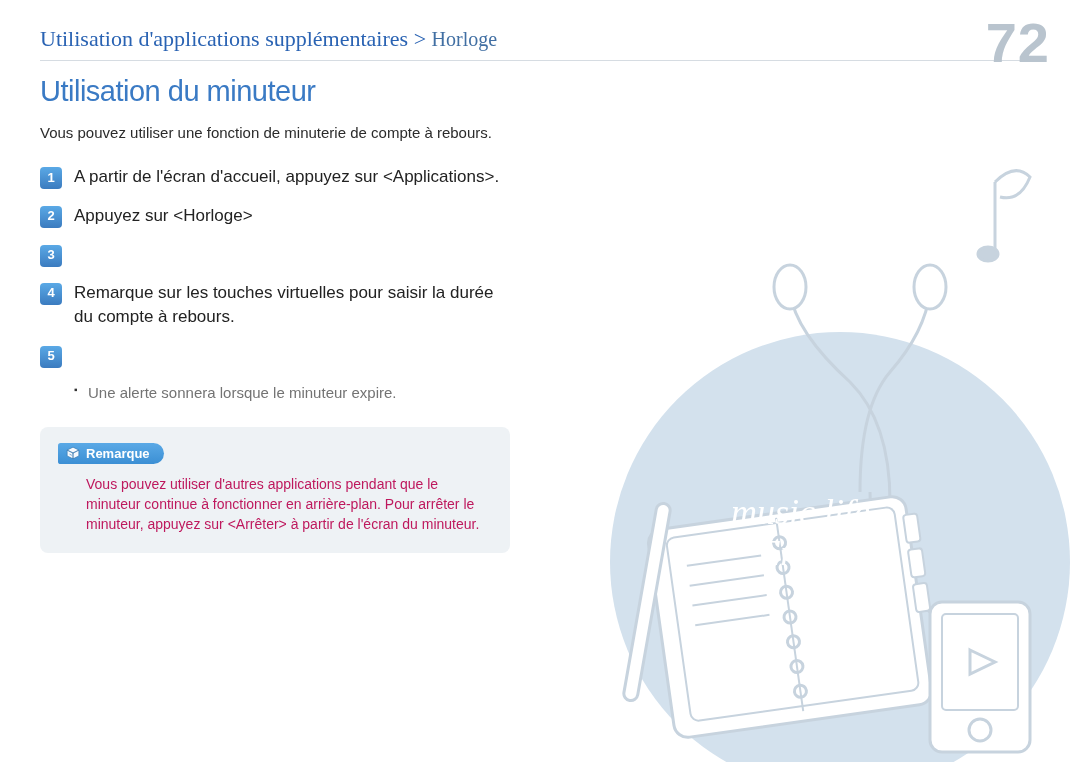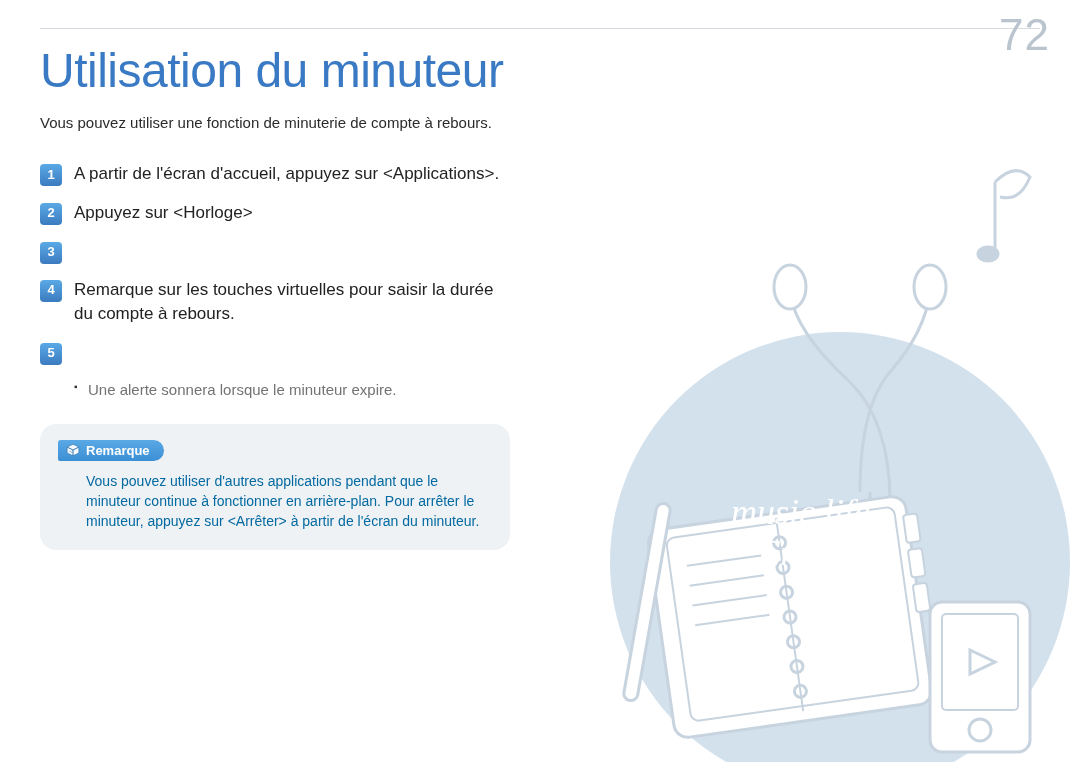--- a/index.html
+++ b/index.html
@@ -28,44 +28,44 @@
   }
   .breadcrumb .sub {
     font-size: 20px;
     color: #416fa3;
   }
   .page-number {
     position: absolute;
     top: 10px;
     right: 30px;
     font-family: "Helvetica Neue", Arial, sans-serif;
-    font-weight: 400;
-    font-size: 44px;
+    font-weight: 700;
+    font-size: 56px;
     color: #b9c4ce;
     letter-spacing: 1px;
   }
   .divider {
     border: none;
     border-top: 1px solid #d6dce2;
     margin: 8px 0 0 0;
   }
   .section-title {
     font-family: "Helvetica Neue", Arial, sans-serif;
     font-weight: 300;
-    font-size: 48px;
+    font-size: 29px;
     color: #3a7ac4;
     margin: 14px 0 4px 0;
     letter-spacing: -0.5px;
   }
   .intro {
     font-size: 15px;
     color: #2b2b2b;
     max-width: 470px;
     line-height: 1.35;
-    margin-bottom: 29px;
+    margin-bottom: 22px;
   }
   .steps {
     list-style: none;
     padding: 0;
     margin: 0;
     max-width: 470px;
   }
   .steps li {
     display: flex;
     align-items: flex-start;
@@ -104,21 +104,21 @@
   .sub-bullet li::before {
     content: "▪";
     position: absolute;
     left: 0;
     top: 1px;
     font-size: 10px;
     color: #333;
   }
   .note-box {
     background: #eef2f5;
-    border-radius: 16px;
+    border-radius: 8px;
     padding: 16px 18px 18px 18px;
     max-width: 470px;
     margin-top: 24px;
     box-sizing: border-box;
   }
   .note-tag {
     display: inline-flex;
     align-items: center;
     background: linear-gradient(#5aa9e6, #3b8fd4);
     color: #fff;
@@ -128,21 +128,21 @@
     border-radius: 3px 12px 12px 3px;
     margin-bottom: 10px;
   }
   .note-tag .cube {
     width: 14px;
     height: 14px;
     margin-right: 6px;
   }
   .note-text {
     font-size: 14px;
-    color: #0369a1;
+    color: #be185d;
     line-height: 1.45;
     margin-left: 28px;
   }
 
   
   .illus {
     position: absolute;
     right: 0;
     bottom: 0;
     width: 480px;
@@ -162,20 +162,25 @@
     text-align: center;
   }
 </style>
 </head>
 <body>
 
 <div class="page">
 
   <div class="page-number">72</div>
 
+  <div class="breadcrumb">
+    <span>Utilisation d'applications supplémentaires</span>
+    <span>&gt;</span>
+    <span class="sub">Horloge</span>
+  </div>
 
   <hr class="divider">
 
   <h1 class="section-title">Utilisation du minuteur</h1>
 
   <p class="intro">Vous pouvez utiliser une fonction de minuterie de compte à rebours.</p>
 
   <ol class="steps">
     <li>
       <span class="step-num">1</span>

